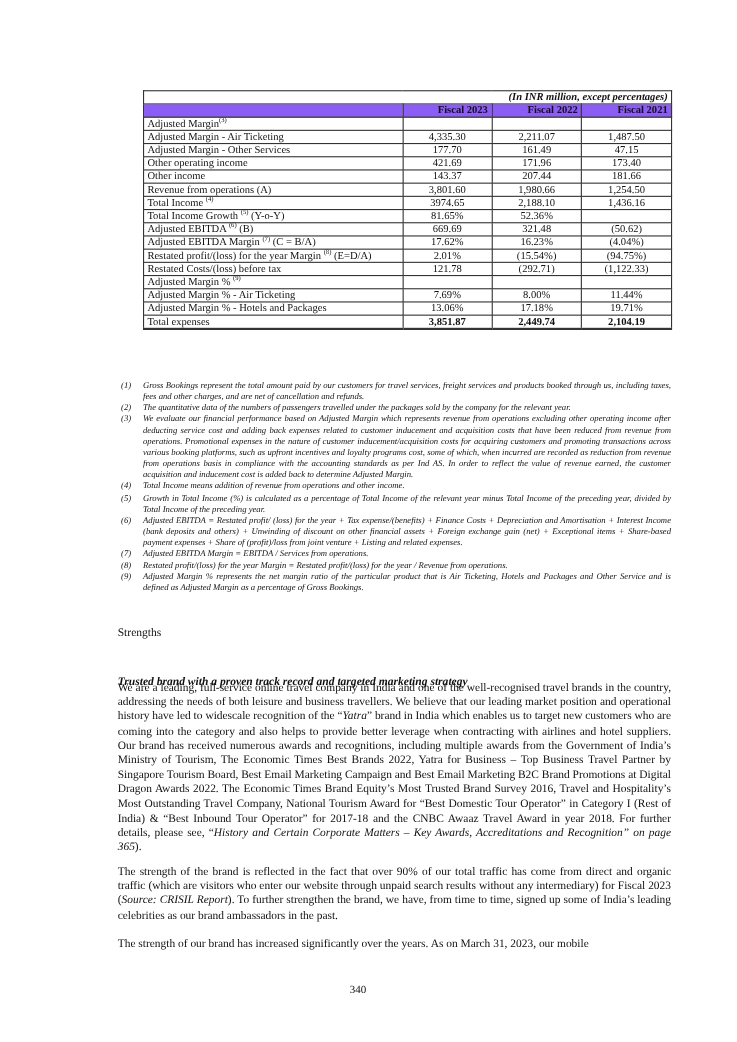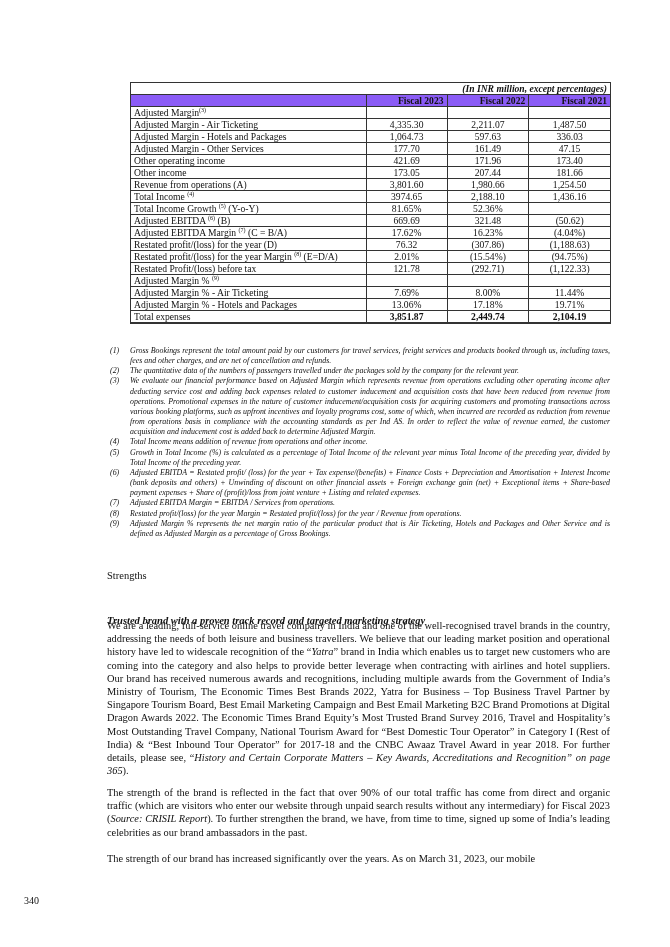--- a/index.html
+++ b/index.html
@@ -15,21 +15,21 @@
   table.fin col.c0 { width: 236px; } table.fin col.c1 { width: 81px; } table.fin col.c2 { width: 82px; } table.fin col.c3 { width: 82px; }
   sup { font-size: 6px; vertical-align: super; line-height: 0; }
   .notes { position: absolute; left: 86px; top: 346px; width: 500px; font-size: 7.9px; line-height: 10.15px; font-style: italic; }
   .note { display: flex; text-align: justify; }
   .note .n { width: 20px; flex: none; }
   .note .t { flex: 1; text-align: justify; }
   .h-strengths { position: absolute; left: 83px; top: 570px; font-size: 10.5px; font-weight: normal; }
   .h-sub { position: absolute; left: 83px; top: 615px; font-size: 10.5px; font-weight: bold; font-style: italic; }
   .para { position: absolute; left: 83px; width: 503px; font-size: 10.4px; line-height: 13.2px; text-align: justify; }
   .p1 { top: 619px; } .p2 { top: 786px; } .p3 { top: 852px; }
-  .pagenum { position: absolute; left: 0; width: 603px; top: 895px; font-size: 10px; }
+  .pagenum { position: absolute; left: 0; width: 603px; top: 895px; text-align: center; font-size: 10px; }
 </style>
 </head>
 <body>
 
 <div class="page">
 
   <table class="fin">
     <colgroup>
         <col class="c0">
         <col class="c1">
@@ -52,40 +52,34 @@
           <td class="num"></td>
           <td class="num"></td>
         </tr>
         <tr>
           <td><span>Adjusted Margin - Air Ticketing</span><sup></sup><span></span></td>
           <td class="num">4,335.30</td>
           <td class="num">2,211.07</td>
           <td class="num">1,487.50</td>
         </tr>
         <tr>
-          <td><span>Adjusted Margin - Hotels and Packages</span><sup></sup><span></span></td>
-          <td class="num">1,064.73</td>
-          <td class="num">597.63</td>
-          <td class="num">336.03</td>
-        </tr>
-        <tr>
           <td><span>Adjusted Margin  - Other Services</span><sup></sup><span></span></td>
           <td class="num">177.70</td>
           <td class="num">161.49</td>
           <td class="num">47.15</td>
         </tr>
         <tr>
           <td><span>Other operating income</span><sup></sup><span></span></td>
           <td class="num">421.69</td>
           <td class="num">171.96</td>
           <td class="num">173.40</td>
         </tr>
         <tr>
           <td><span>Other income</span><sup></sup><span></span></td>
-          <td class="num">173.05</td>
+          <td class="num">143.37</td>
           <td class="num">207.44</td>
           <td class="num">181.66</td>
         </tr>
         <tr>
           <td><span>Revenue from operations (A)</span><sup></sup><span></span></td>
           <td class="num">3,801.60</td>
           <td class="num">1,980.66</td>
           <td class="num">1,254.50</td>
         </tr>
         <tr>
@@ -106,33 +100,27 @@
           <td class="num">321.48</td>
           <td class="num">(50.62)</td>
         </tr>
         <tr>
           <td><span>Adjusted EBITDA Margin </span><sup>(7)</sup><span> (C = B/A)</span></td>
           <td class="num">17.62%</td>
           <td class="num">16.23%</td>
           <td class="num">(4.04%)</td>
         </tr>
         <tr>
-          <td><span>Restated profit/(loss) for the year (D)</span><sup></sup><span></span></td>
-          <td class="num">76.32</td>
-          <td class="num">(307.86)</td>
-          <td class="num">(1,188.63)</td>
-        </tr>
-        <tr>
           <td><span>Restated profit/(loss) for the year Margin </span><sup>(8)</sup><span> (E=D/A)</span></td>
           <td class="num">2.01%</td>
           <td class="num">(15.54%)</td>
           <td class="num">(94.75%)</td>
         </tr>
         <tr>
-          <td><span>Restated Profit/(loss) before tax</span><sup></sup><span></span></td>
+          <td><span>Restated Costs/(loss) before tax</span><sup></sup><span></span></td>
           <td class="num">121.78</td>
           <td class="num">(292.71)</td>
           <td class="num">(1,122.33)</td>
         </tr>
         <tr>
           <td><span>Adjusted Margin % </span><sup>(9)</sup><span></span></td>
           <td class="num"></td>
           <td class="num"></td>
           <td class="num"></td>
         </tr>

